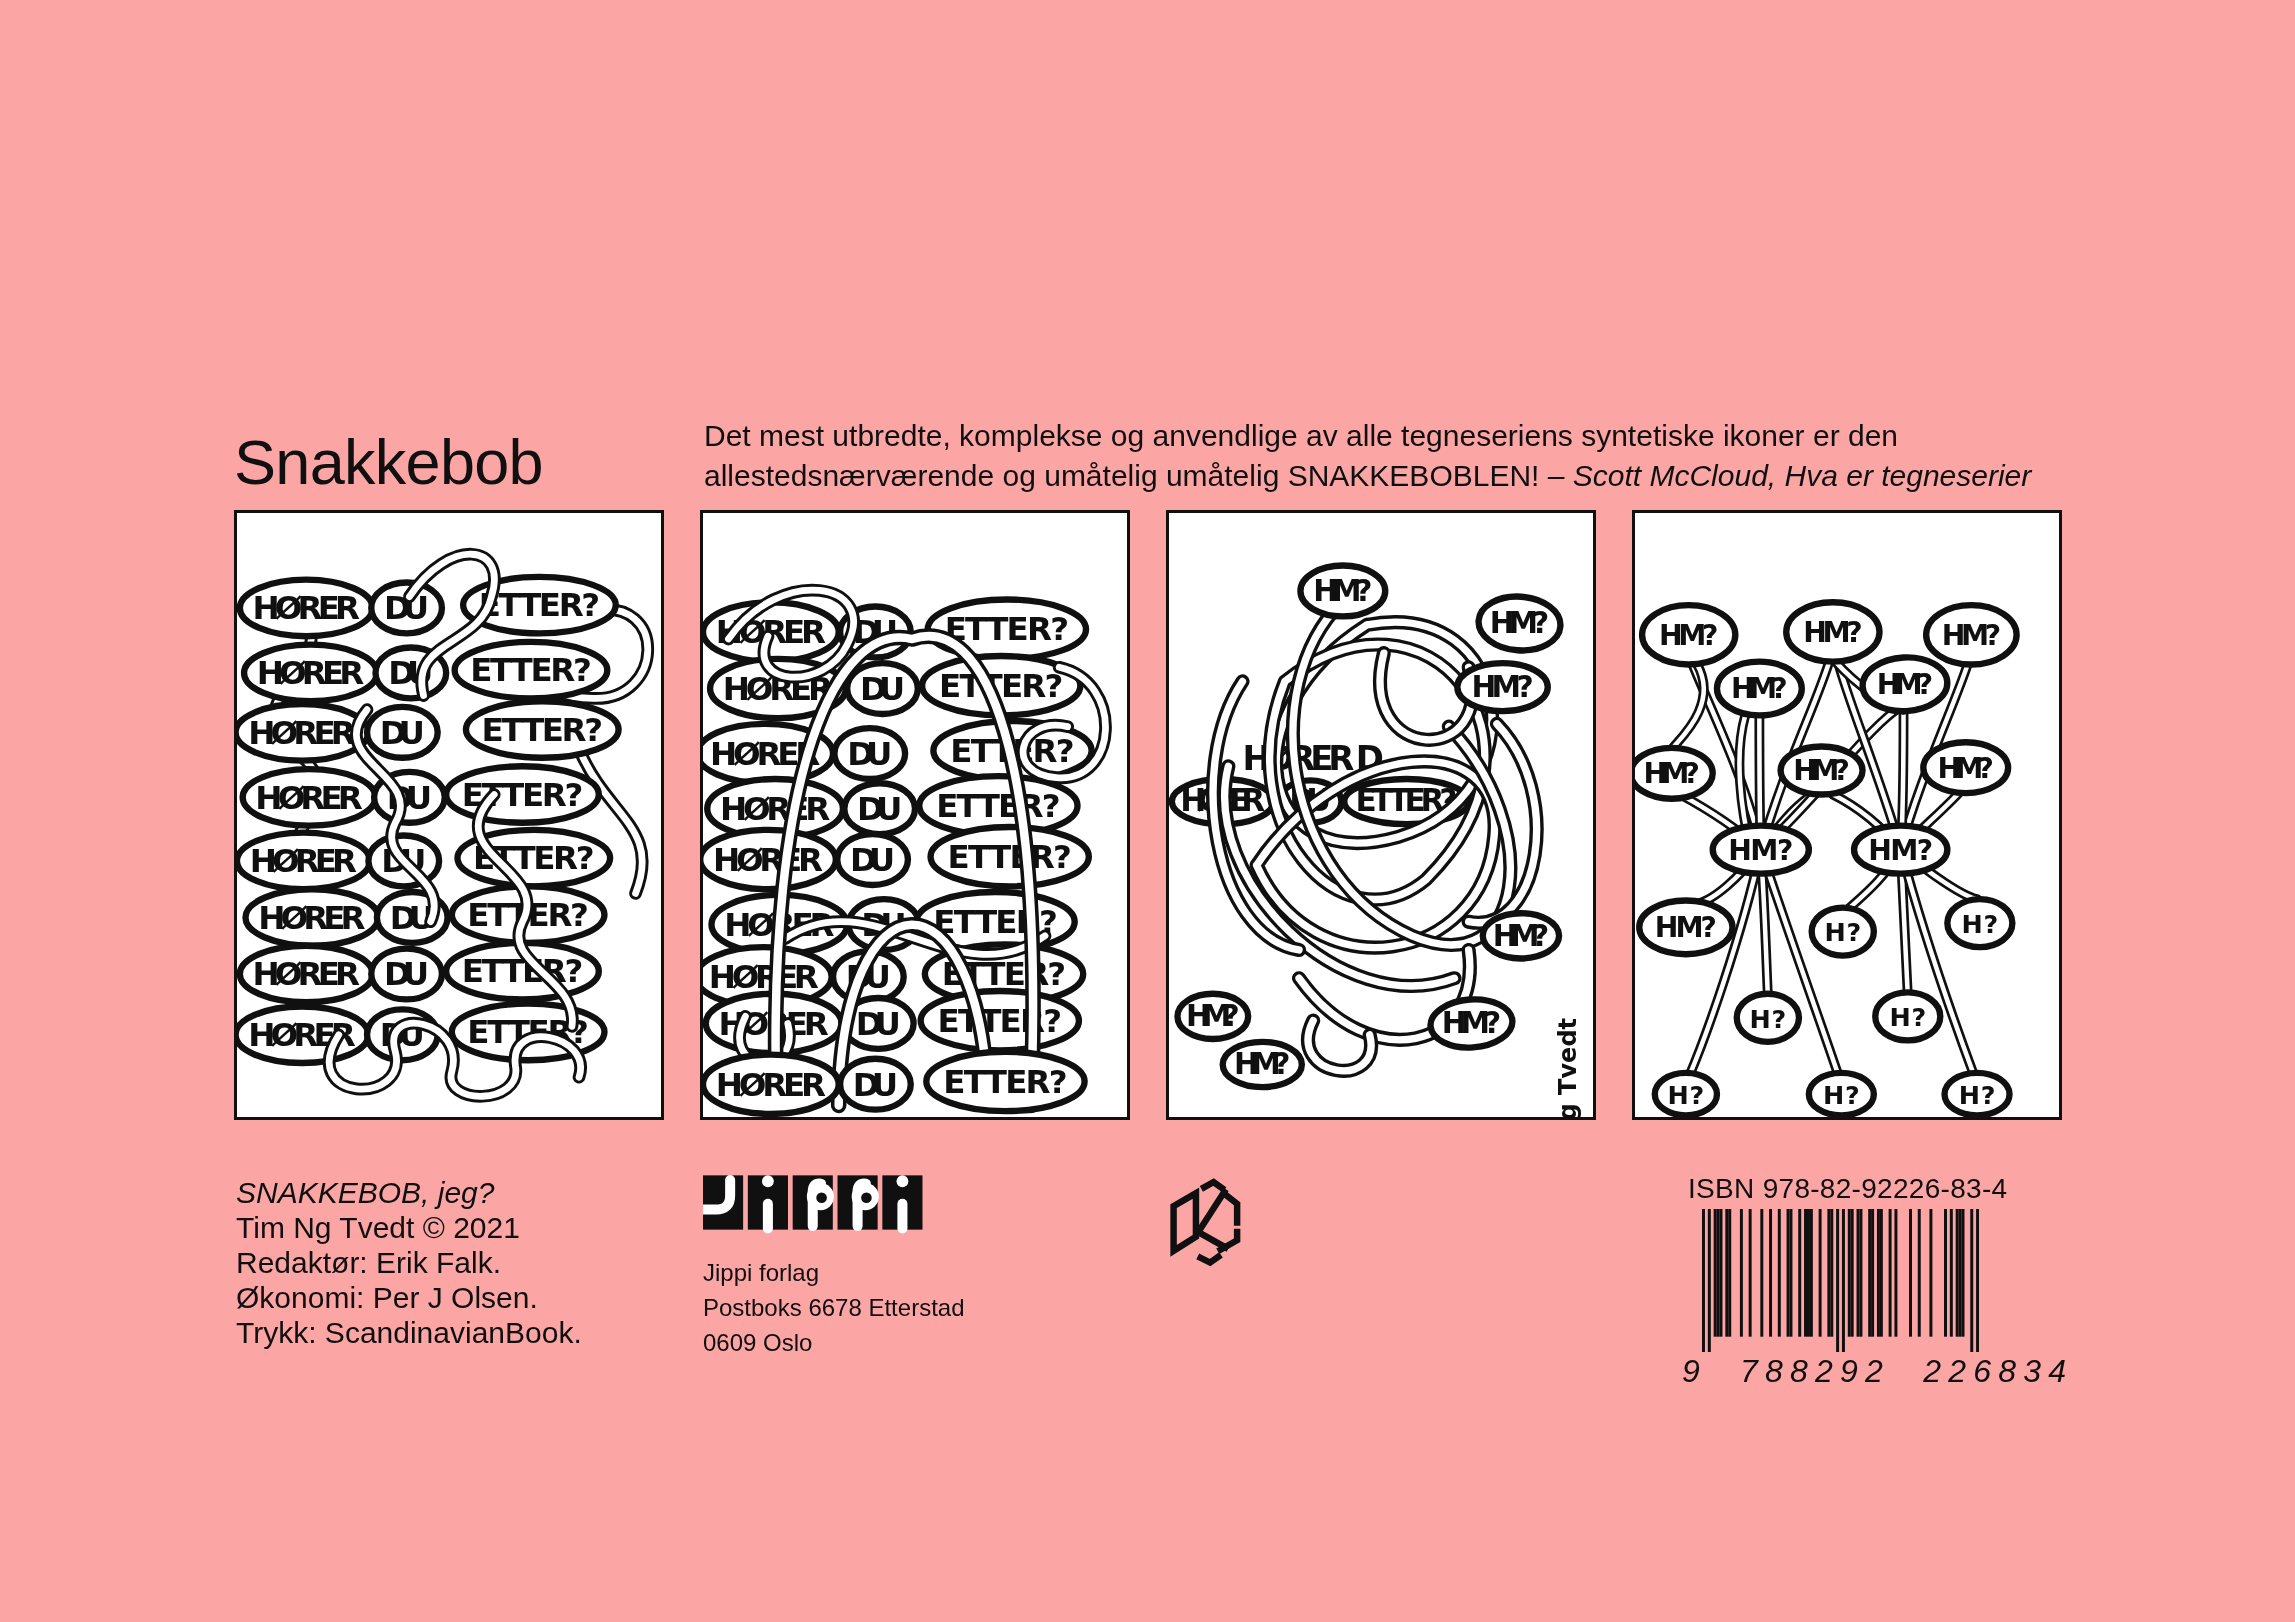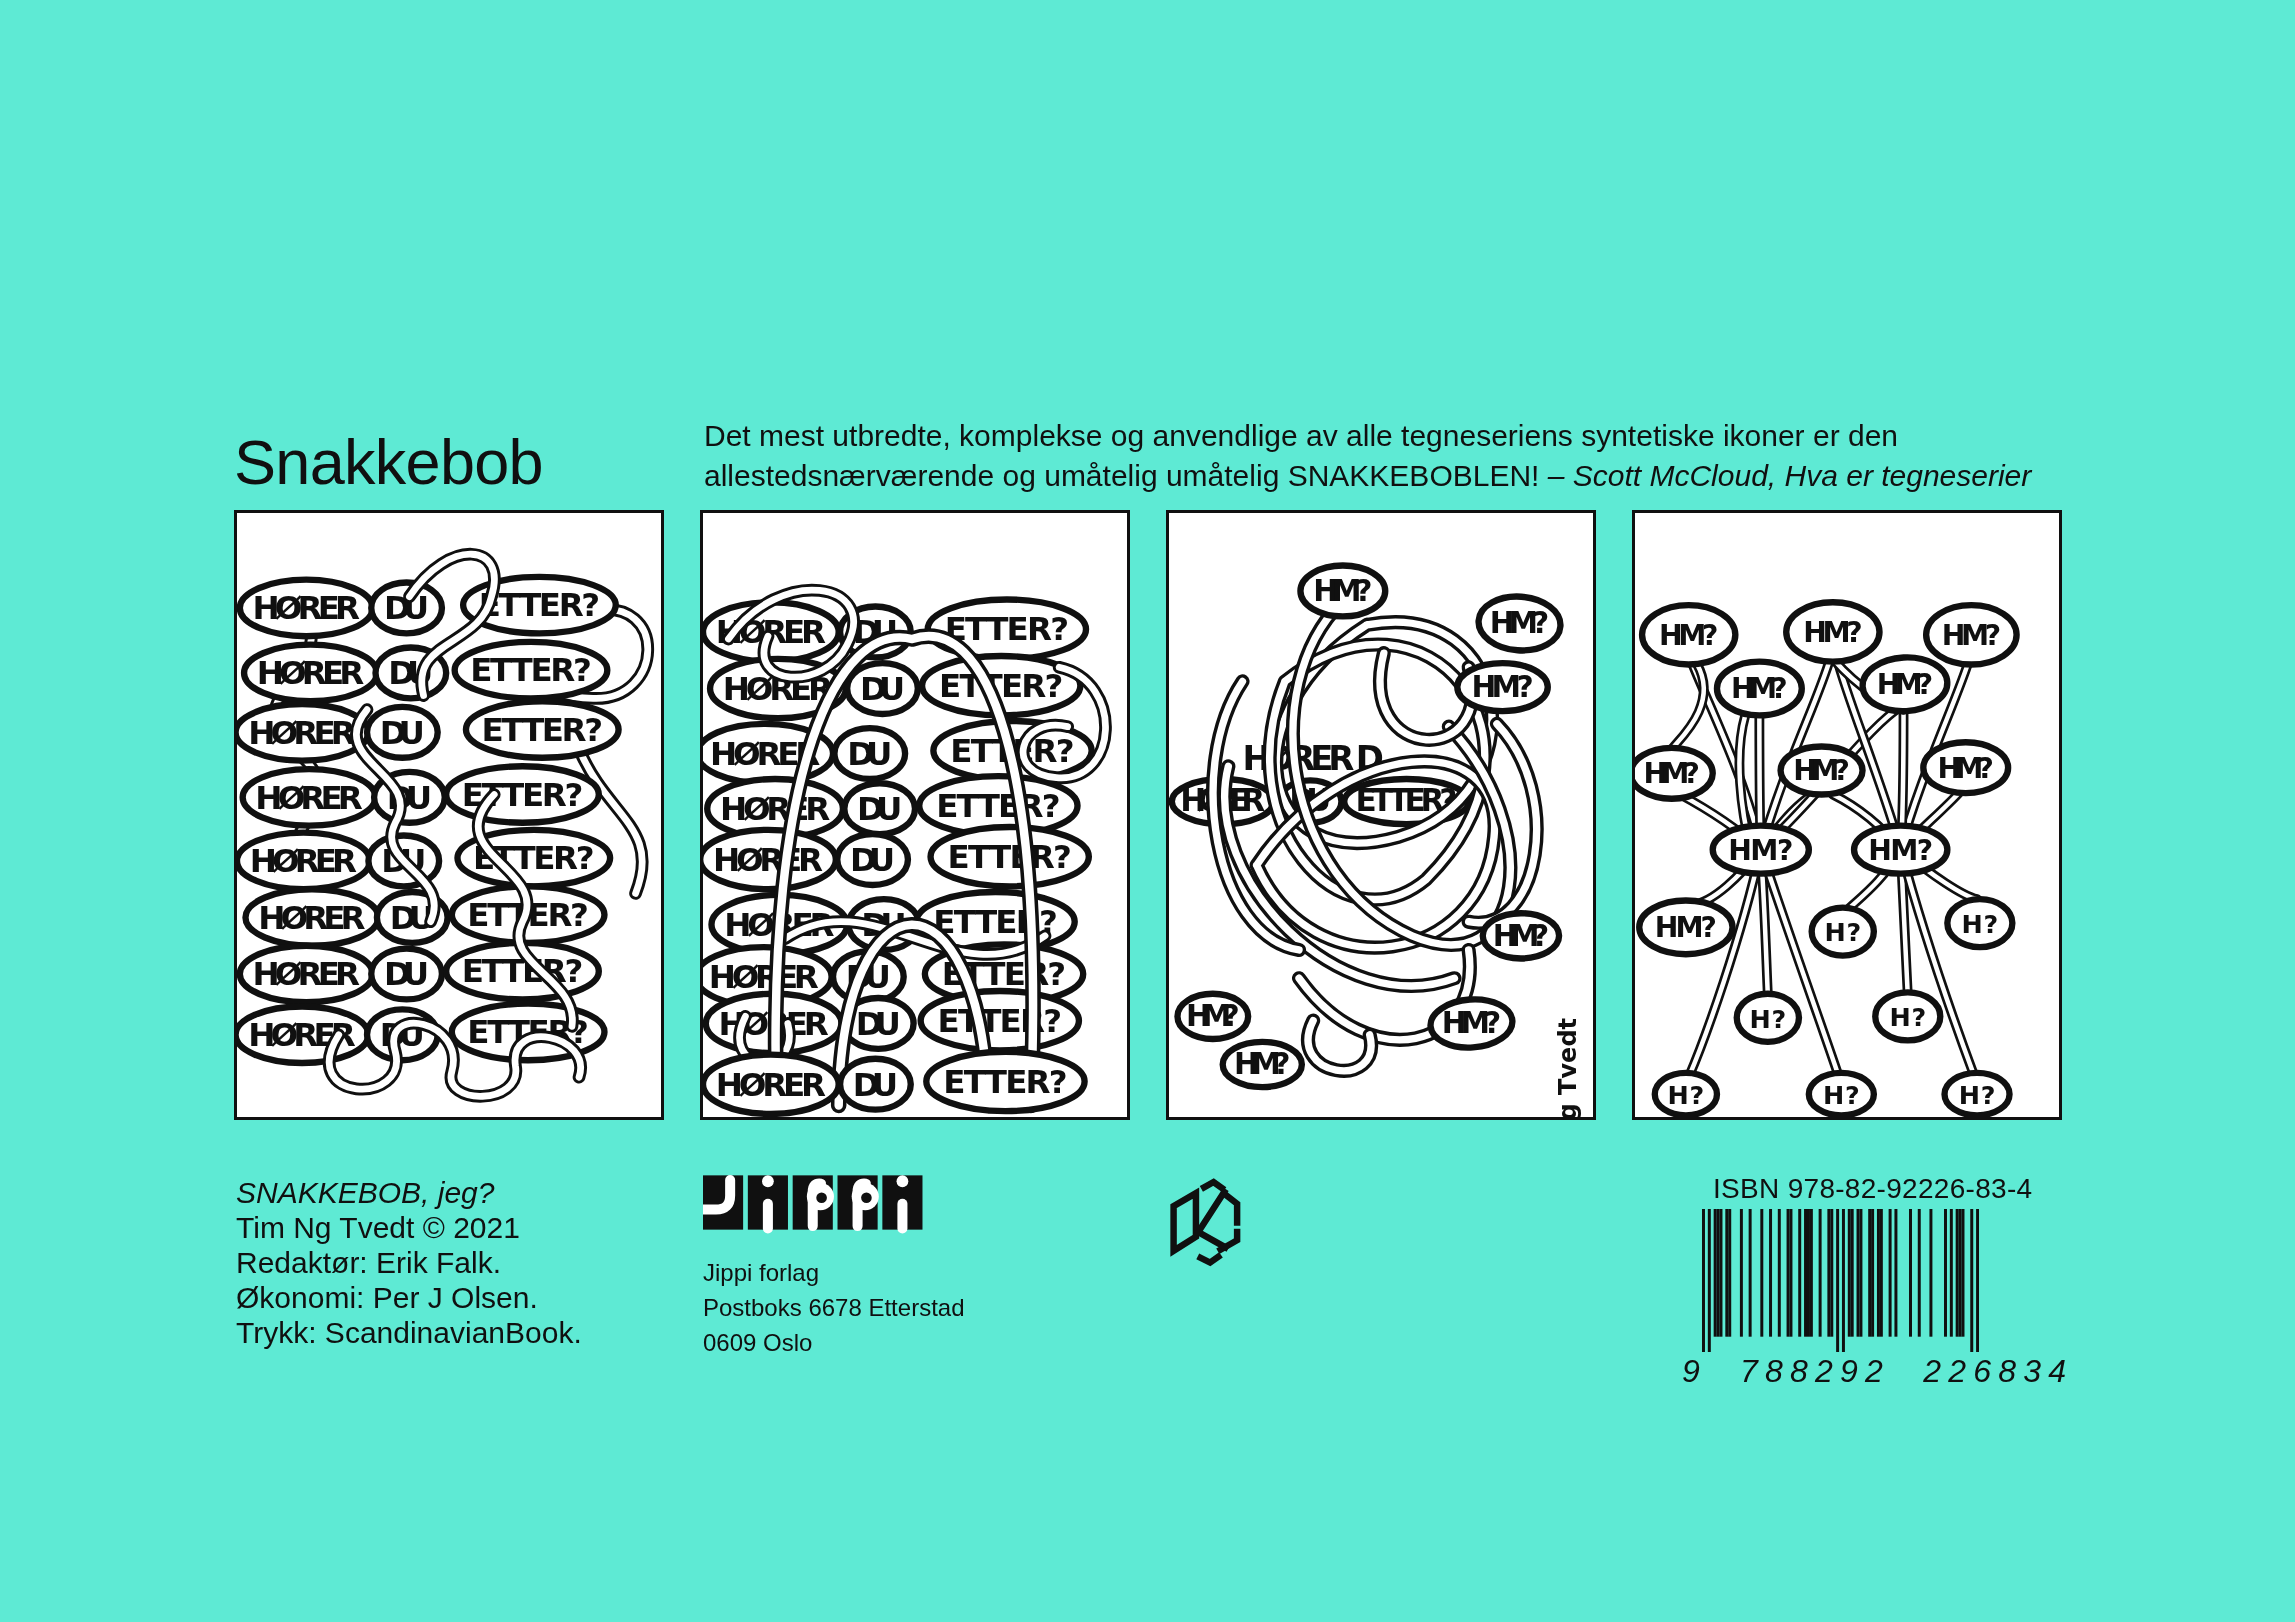--- a/index.html
+++ b/index.html
@@ -1,37 +1,37 @@
 <!DOCTYPE html>
 <html style="font-size:10.5px"><head>
 <meta charset="utf-8">
 <style>
   html,body{margin:0;padding:0;background:#e8e8e8;}
-  .page{position:relative;width:2295px;height:1623px;background:#5eead4;overflow:hidden;
+  .page{position:relative;width:2295px;height:1623px;background:#fca5a5;overflow:hidden;
         font-family:"Liberation Sans",sans-serif;color:#101010;}
   .abs{position:absolute;}
   .title{left:234px;top:429px;font-size:63px;line-height:1.05;letter-spacing:-0.7px;}
   .quote{left:704px;top:416px;width:1407px;font-size:30px;line-height:1.32;}
   .it{font-style:italic;}
   .panel{position:absolute;top:510px;width:430px;height:610px;border:3.3px solid #101010;
          background:#fff;box-sizing:border-box;}
   .panel svg{display:block;width:100%;height:100%;}
   .p1{left:234px;} .p2{left:700px;} .p3{left:1166px;} .p4{left:1632px;}
   
   .tb{fill:none;stroke:#101010;stroke-linecap:round;stroke-linejoin:round;}
   .tw{fill:none;stroke:#ffffff;stroke-linecap:round;stroke-linejoin:round;}
   .bub ellipse{fill:#ffffff;stroke:#101010;stroke-width:4.5;}
   .bub text,.sigtxt,.ctext{font-family:"DejaVu Sans",sans-serif;font-weight:700;fill:#101010;text-anchor:middle;}
   .credits{left:236px;top:1175px;font-size:30px;line-height:35px;}
   .pub{left:703px;top:1171px;font-size:24px;line-height:35px;}
   .pub .addr{margin-top:11.8px;}
   .support{left:1163px;top:1176px;}
   .support .stext{position:absolute;left:130px;top:6.5px;font-size:32px;line-height:37px;font-weight:700;white-space:nowrap;}
   .isbnblock{left:1682px;top:1173px;width:314px;}
-  .isbnlabel{font-size:28px;letter-spacing:0.3px;margin-left:31px;white-space:nowrap;}
+  .isbnlabel{font-size:28px;letter-spacing:0.3px;margin-left:6px;white-space:nowrap;}
   .bars{margin-left:19.6px;margin-top:3.9px;width:277px;height:143px;}
   .bars svg{width:100%;height:100%;}
   .bars rect{fill:#101010;}
   .isbndigits{margin-top:1.3px;font-size:32px;letter-spacing:7.2px;word-spacing:17px;white-space:nowrap;font-style:italic;}
 </style>
 </head>
 <body>
 
 <div class="page">
 

